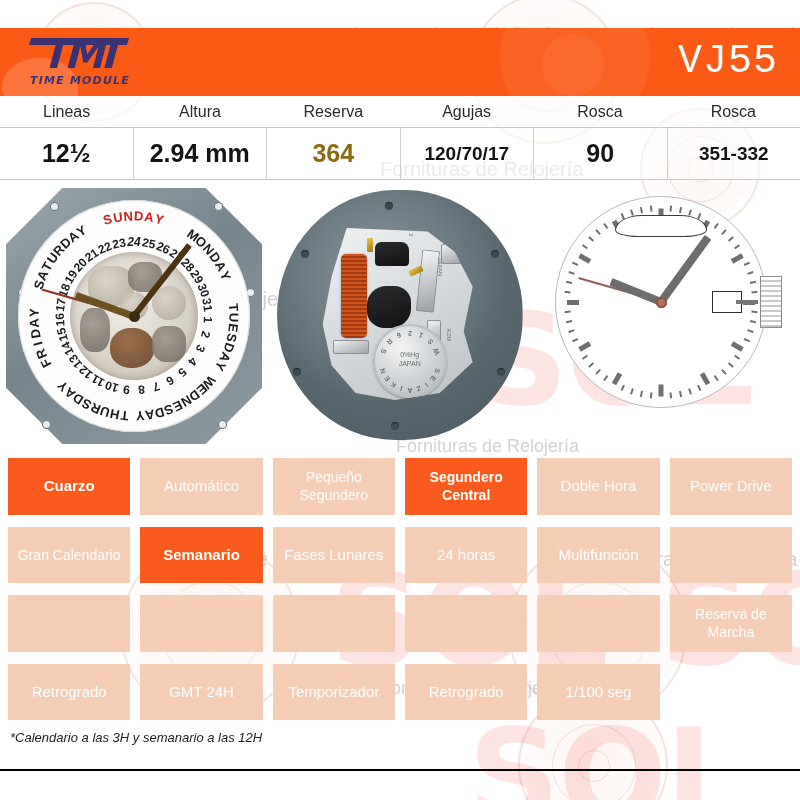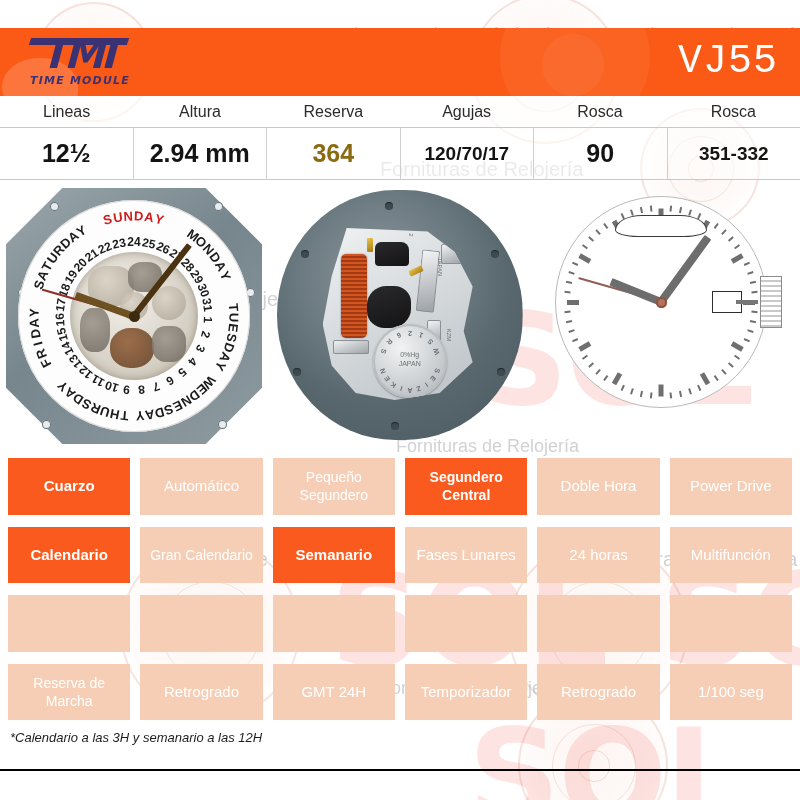--- a/index.html
+++ b/index.html
@@ -422,21 +422,21 @@
               <div class="date-ch" style="transform: translate(-66.4375px, 32.5892px) rotate(-116.129deg) translate(-50%, -50%);">14</div>
               <div class="date-ch" style="transform: translate(-71.6377px, 18.5483px) rotate(-104.516deg) translate(-50%, -50%);">15</div>
               <div class="date-ch" style="transform: translate(-73.905px, 3.74804px) rotate(-92.9032deg) translate(-50%, -50%);">16</div>
               <div class="date-ch" style="transform: translate(-73.1467px, -11.2057px) rotate(-81.2903deg) translate(-50%, -50%);">17</div>
               <div class="date-ch" style="transform: translate(-69.3937px, -25.7006px) rotate(-69.6774deg) translate(-50%, -50%);">18</div>
               <div class="date-ch" style="transform: translate(-62.7997px, -39.1433px) rotate(-58.0645deg) translate(-50%, -50%);">19</div>
               <div class="date-ch" style="transform: translate(-53.6347px, -50.9836px) rotate(-46.4516deg) translate(-50%, -50%);">20</div>
               <div class="date-ch" style="transform: translate(-42.2738px, -60.7365px) rotate(-34.8387deg) translate(-50%, -50%);">21</div>
               <div class="date-ch" style="transform: translate(-29.1823px, -68.0029px) rotate(-23.2258deg) translate(-50%, -50%);">22</div>
               <div class="date-ch" style="transform: translate(-14.8961px, -72.4852px) rotate(-11.6129deg) translate(-50%, -50%);">23</div>
-              <div class="date-ch" style="transform: translate(4.53119e-15px, -74px) rotate(0deg) translate(-50%, -50%);">24</div>
+              <div class="date-ch" style="transform: translate(4.53119e-15px, -74px) rotate(0deg) translate(-50%, -50%); font-style: italic;">24</div>
               <div class="date-ch" style="transform: translate(14.8961px, -72.4852px) rotate(11.6129deg) translate(-50%, -50%);">25</div>
               <div class="date-ch" style="transform: translate(29.1823px, -68.0029px) rotate(23.2258deg) translate(-50%, -50%);">26</div>
               <div class="date-ch" style="transform: translate(42.2738px, -60.7365px) rotate(34.8387deg) translate(-50%, -50%);">27</div>
               <div class="date-ch" style="transform: translate(53.6347px, -50.9836px) rotate(46.4516deg) translate(-50%, -50%);">28</div>
               <div class="date-ch" style="transform: translate(62.7997px, -39.1433px) rotate(58.0645deg) translate(-50%, -50%);">29</div>
               <div class="date-ch" style="transform: translate(69.3937px, -25.7006px) rotate(69.6774deg) translate(-50%, -50%);">30</div>
               <div class="date-ch" style="transform: translate(73.1467px, -11.2057px) rotate(81.2903deg) translate(-50%, -50%);">31</div>
             </div>
 
           <div class="disc-inner">
@@ -587,21 +587,20 @@
     </div>
   </div>
 
   <div class="feat" id="featGrid">
       <div class="tag on">Cuarzo</div>
       <div class="tag">Automático</div>
       <div class="tag sm">Pequeño Segundero</div>
       <div class="tag on sm">Segundero Central</div>
       <div class="tag">Doble Hora</div>
       <div class="tag">Power Drive</div>
-      <div class="tag on">Calendario</div>
       <div class="tag sm">Gran Calendario</div>
       <div class="tag on">Semanario</div>
       <div class="tag">Fases Lunares</div>
       <div class="tag">24 horas</div>
       <div class="tag">Multifunción</div>
       <div class="tag"></div>
       <div class="tag"></div>
       <div class="tag"></div>
       <div class="tag"></div>
       <div class="tag"></div>

